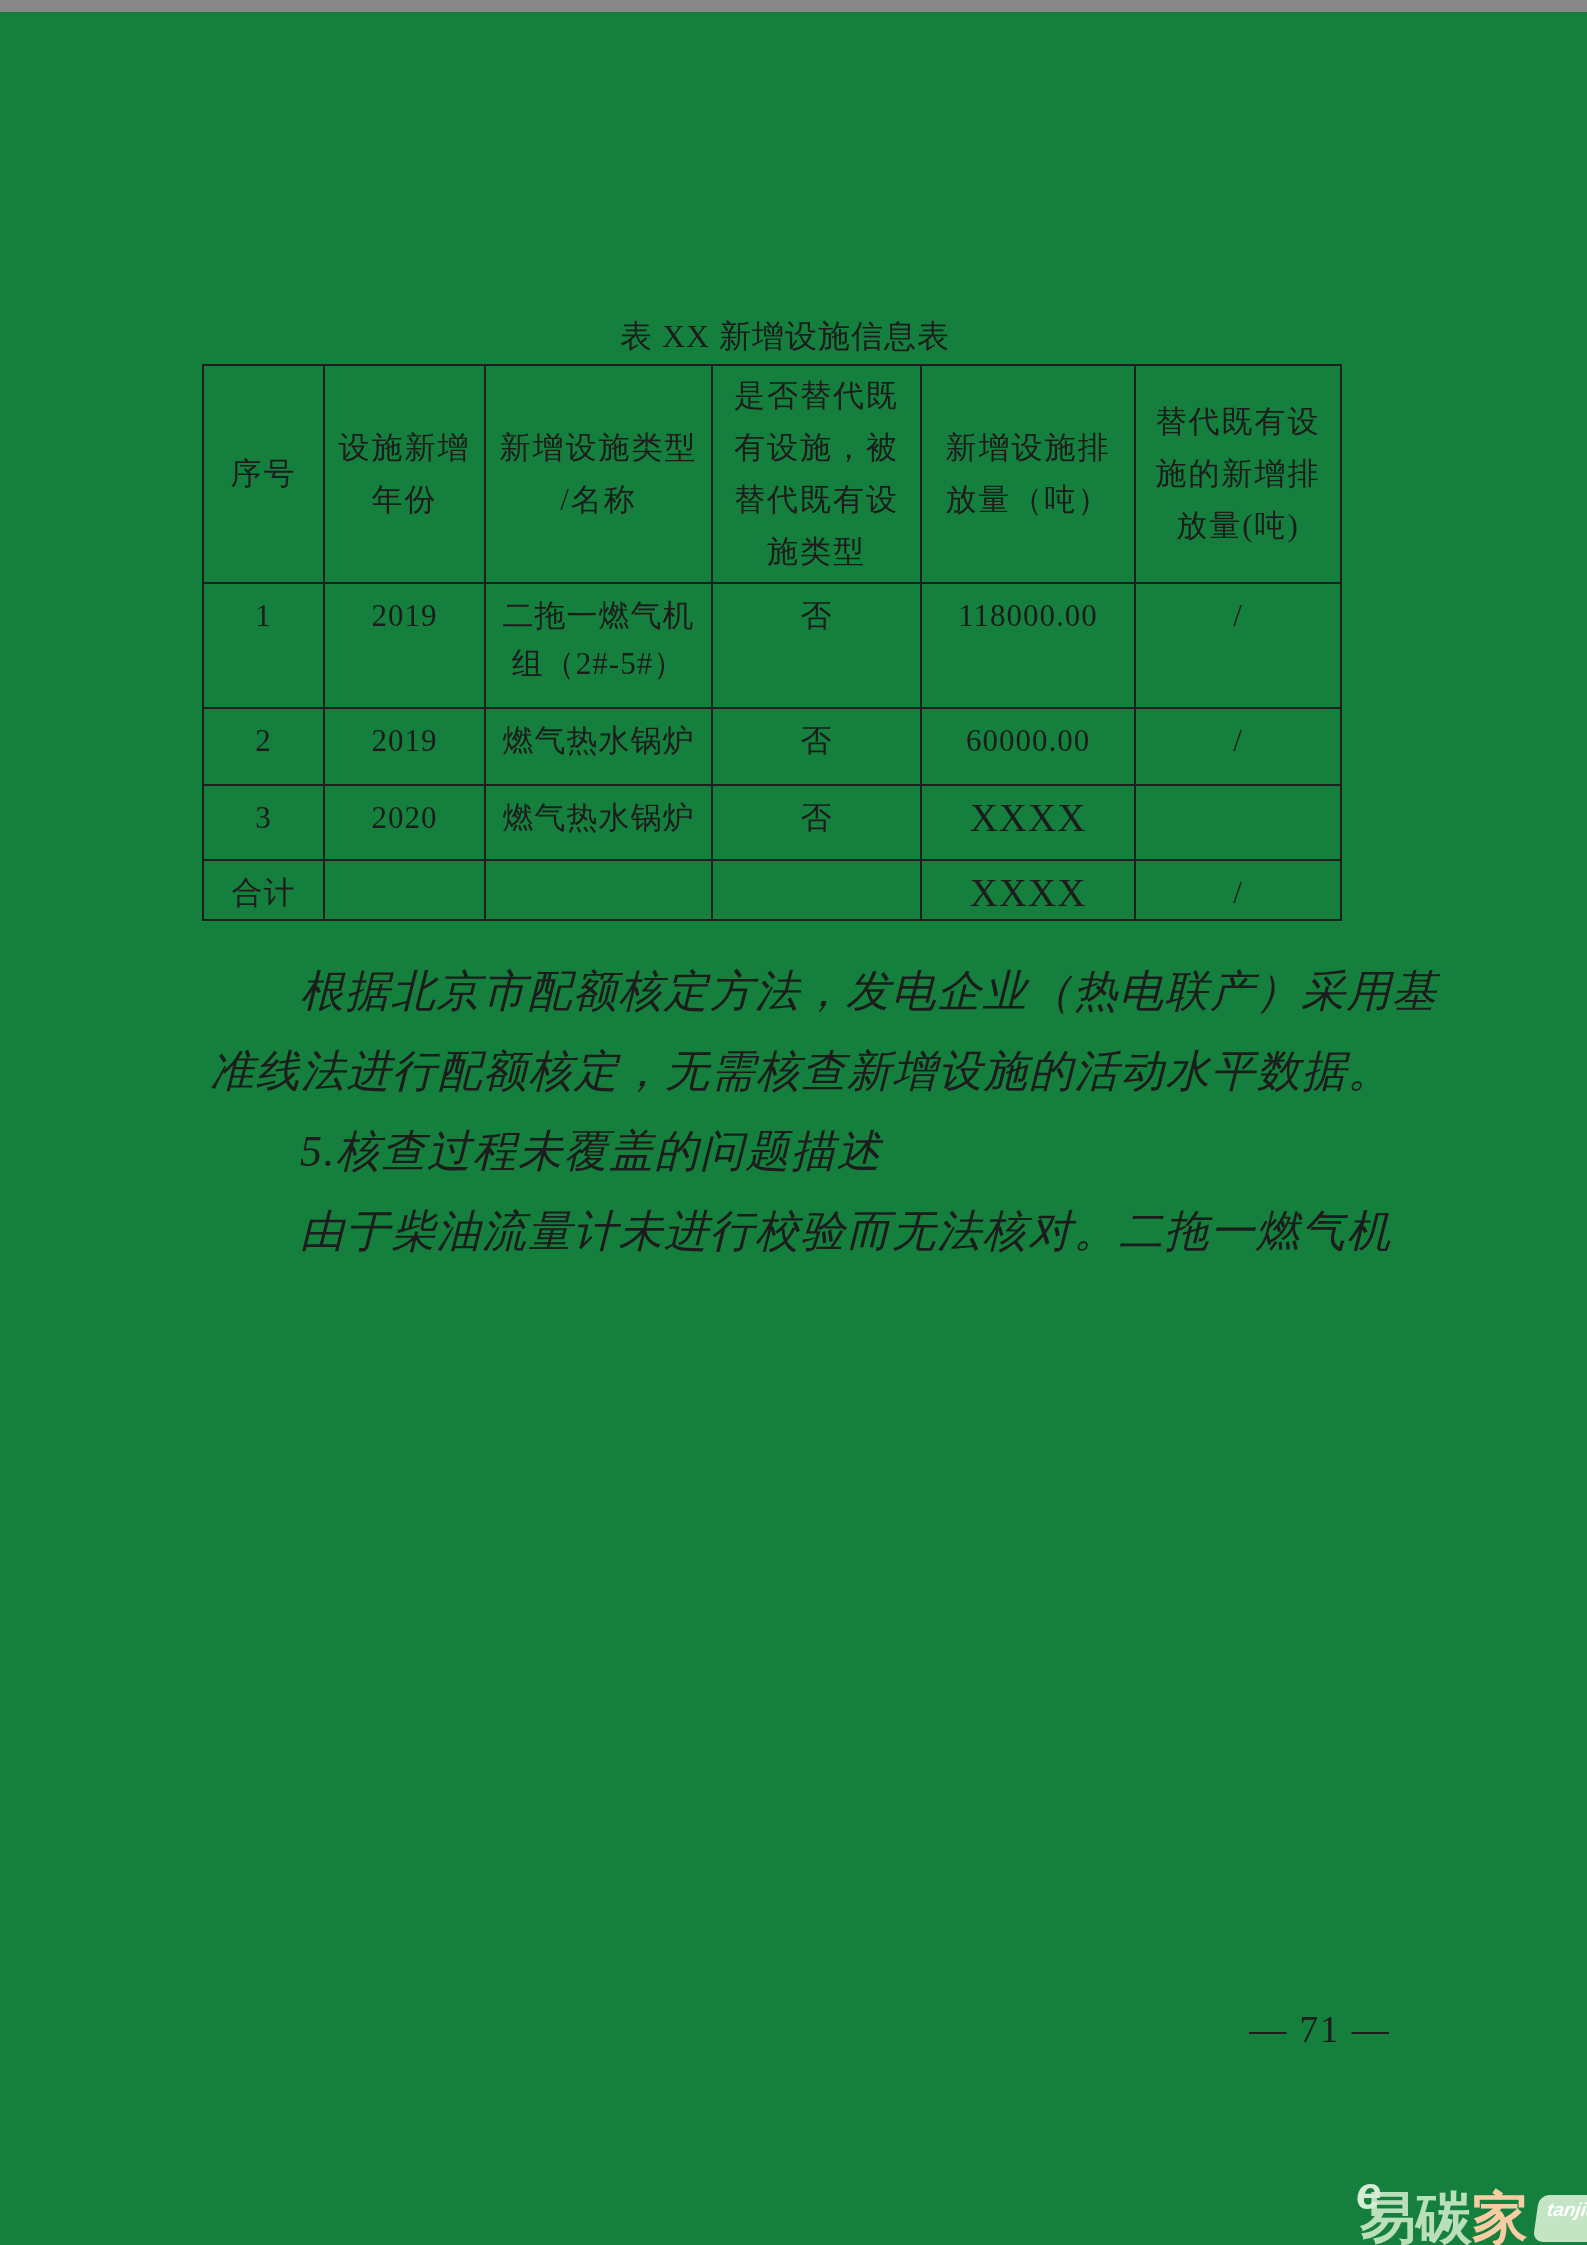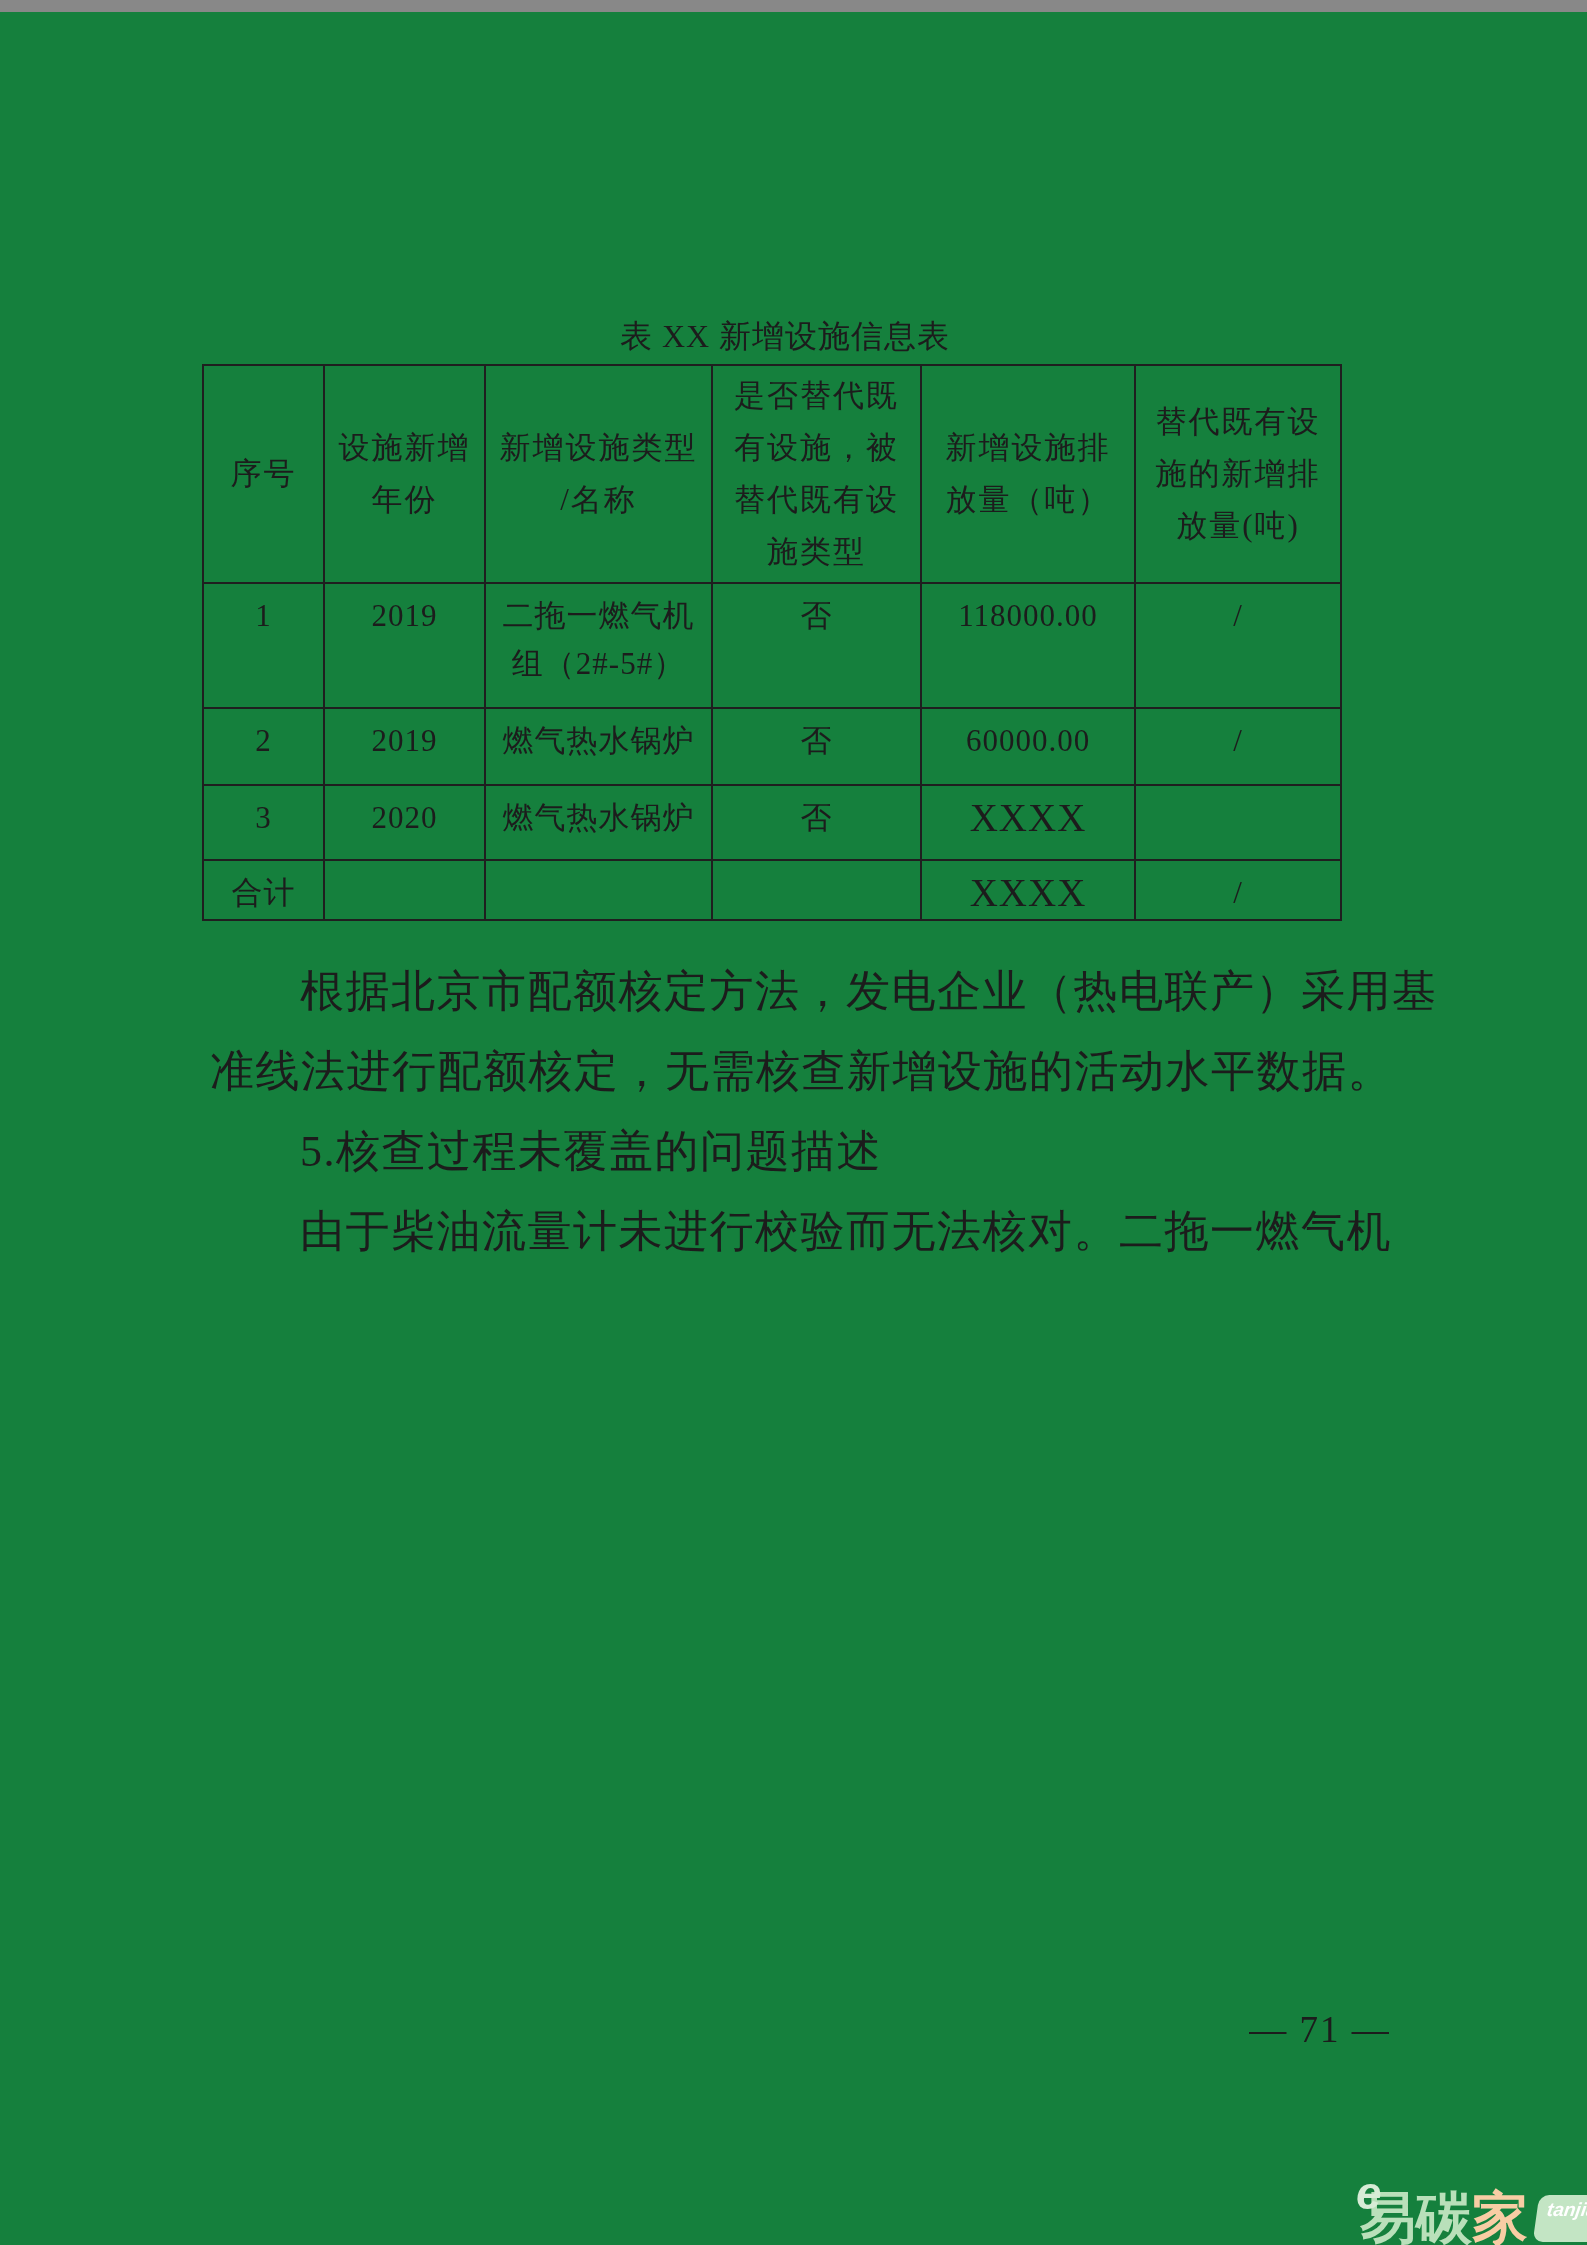--- a/index.html
+++ b/index.html
@@ -57,20 +57,21 @@
     letter-spacing: 1px;
   }
   td.cell-xxxx { font-size: 39px; letter-spacing: 2px; }
 
   
   .body-text {
     position: absolute;
     left: 210px;
     top: 940px;
     width: 1240px;
+    font-style: italic;
   }
   .body-line {
     height: 80px;
     line-height: 80px;
     font-size: 44px;
     letter-spacing: 1.5px;
     white-space: nowrap;
   }
   .body-line.indent { padding-left: 90px; }
 

